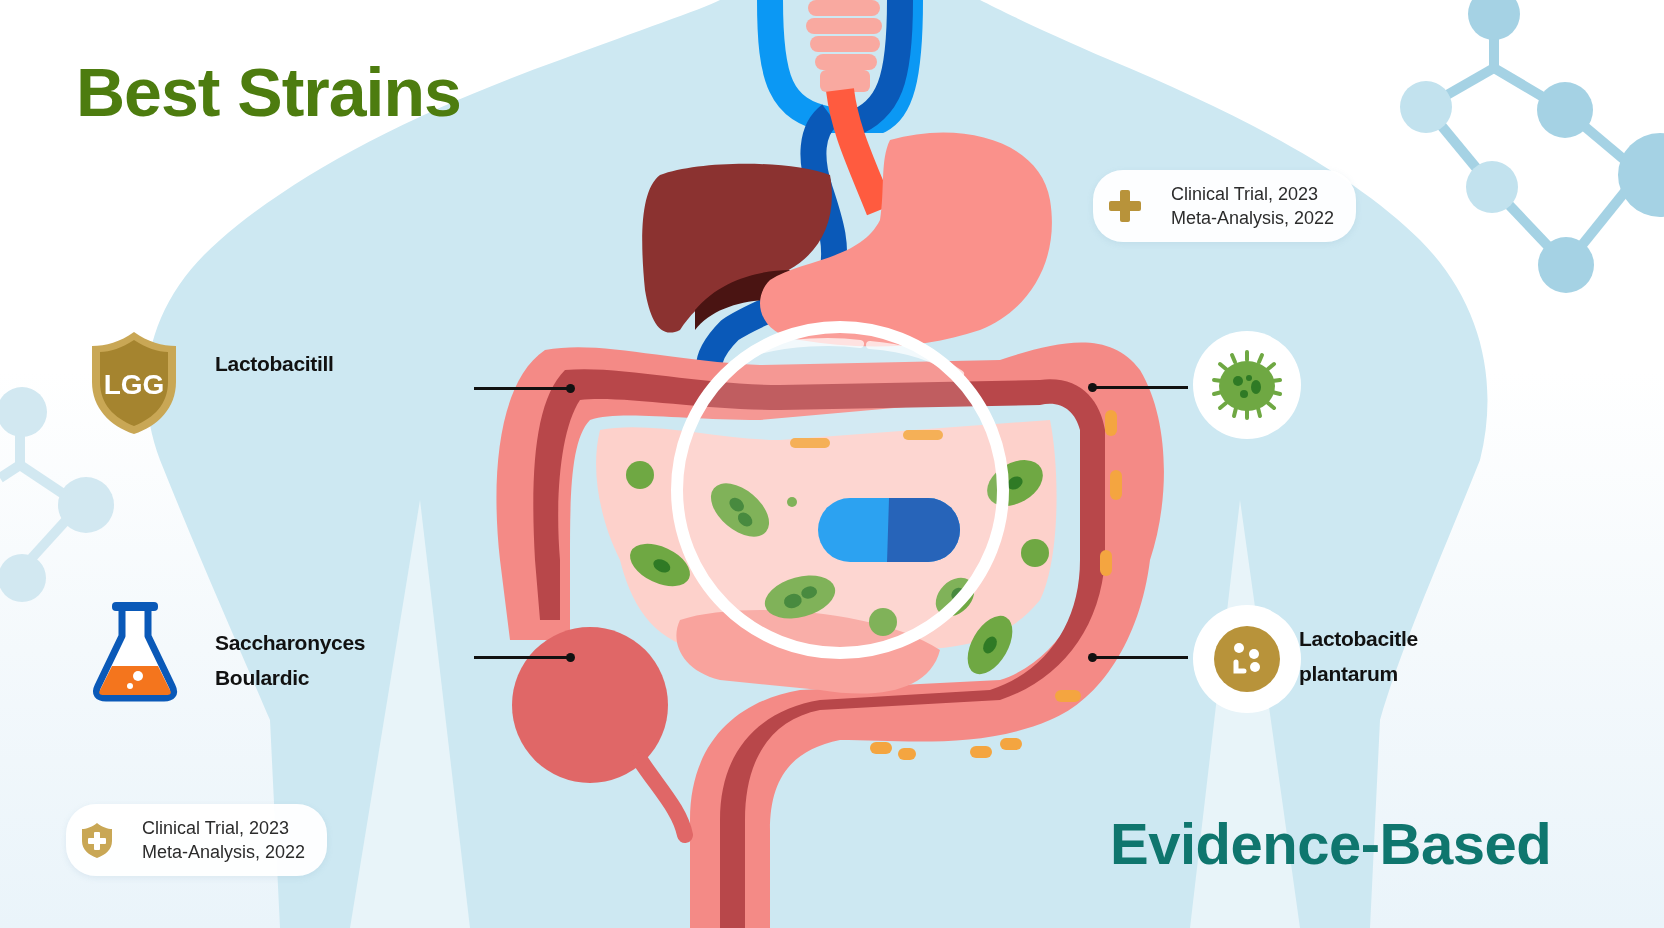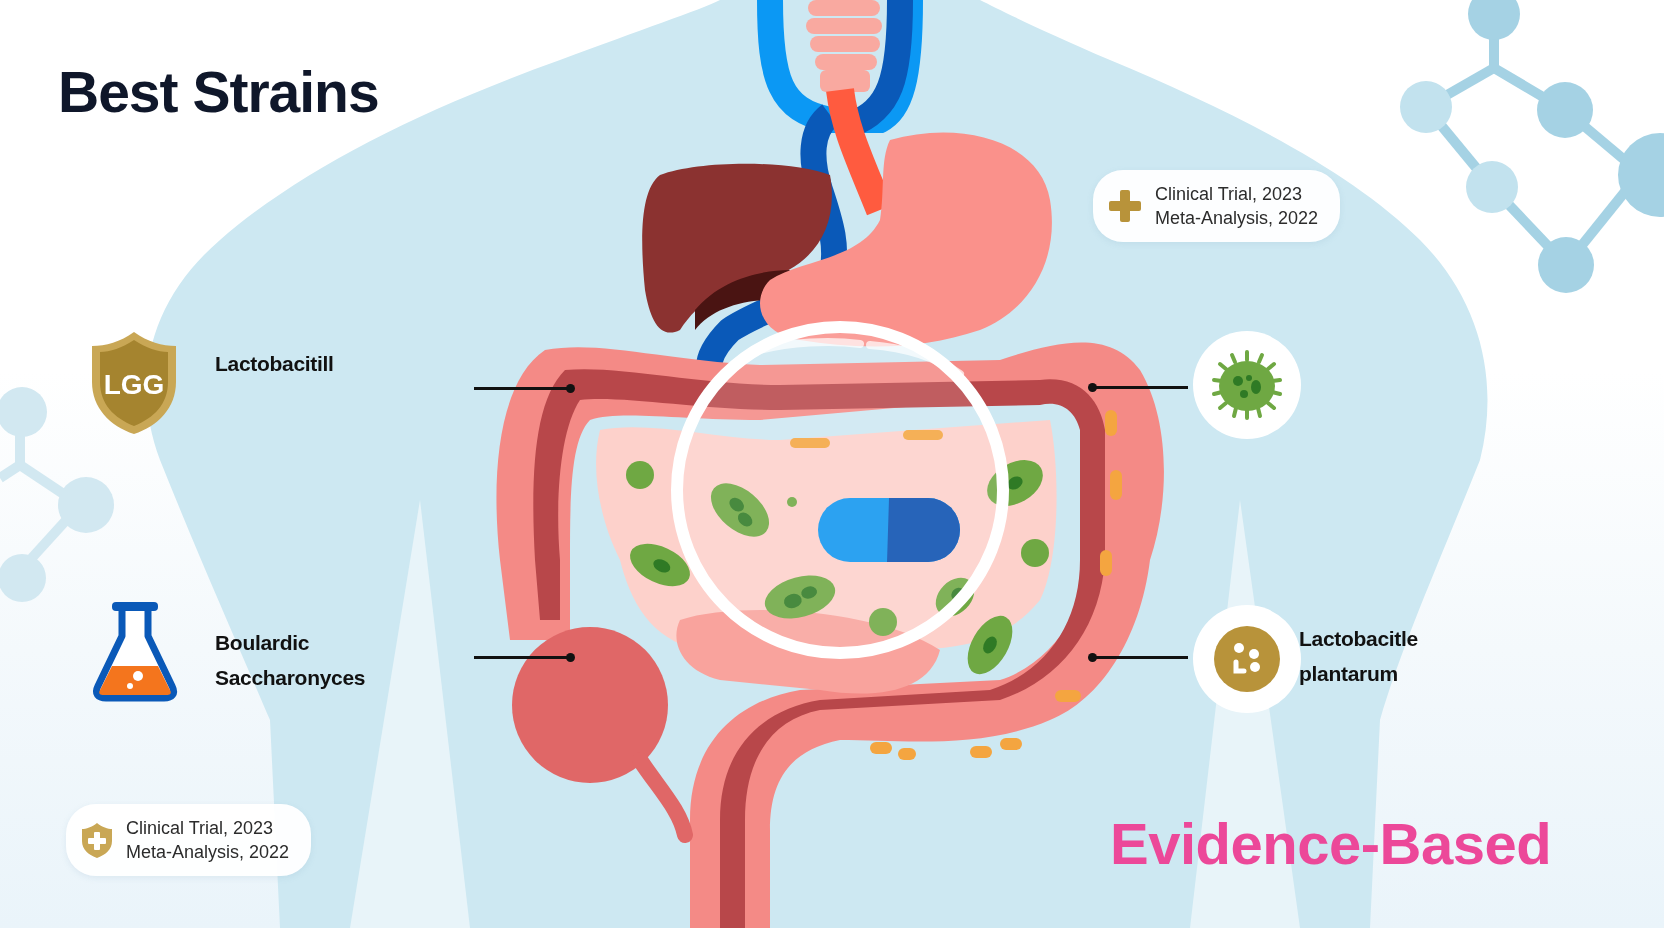--- a/index.html
+++ b/index.html
@@ -8,43 +8,43 @@
       background: #ffffff;
       font-family: "Liberation Sans", "DejaVu Sans", sans-serif;
     }
     .bg-fade {
       position: absolute; inset: 0;
       background: linear-gradient(180deg, #ffffff 0%, #ffffff 40%, #f4f9fc 70%, #eaf4fa 100%);
     }
     .body-silhouette { position: absolute; left: 0; top: 0; width: 1664px; height: 928px; }
     .organs { position: absolute; left: 0; top: 0; width: 1664px; height: 928px; }
     .title {
-      position: absolute; left: 58px; top: 62px;
-      font-weight: 900; font-size: 57px; line-height: 60px; color: #0f172a;
+      position: absolute; left: 76px; top: 62px;
+      font-weight: 900; font-size: 68px; line-height: 60px; color: #4d7c0f;
       letter-spacing: -1px; font-family: "Liberation Sans", "DejaVu Sans", sans-serif;
     }
     .title span { display: block; }
     .strain-label {
       position: absolute; font-weight: 700; font-size: 21px; line-height: 35px; color: #111;
       letter-spacing: -0.3px;
     }
     .strain-label span { display: block; }
     .icon-abs { position: absolute; }
     .leader { position: absolute; height: 3px; background: #111; }
     .leader-dot { position: absolute; width: 9px; height: 9px; border-radius: 50%; background: #111; }
     .evidence-badge {
       position: absolute; background: rgba(255,255,255,0.95); border-radius: 30px;
-      display: flex; align-items: center; gap: 12px; padding: 0 22px 0 14px;
+      display: flex; align-items: center; gap: 28px; padding: 0 22px 0 14px;
       box-shadow: 0 2px 6px rgba(120,160,190,0.15);
     }
     .evidence-badge .txt { font-size: 18px; line-height: 24px; color: #2c2c2c; }
     .evidence-badge .txt span { display: block; }
     .footer-brand {
       position: absolute; left: 1110px; top: 810px;
-      font-weight: 900; font-size: 58px; color: #ec4899; letter-spacing: -0.5px; text-align: center;
+      font-weight: 900; font-size: 58px; color: #0f766e; letter-spacing: -0.5px; text-align: center;
     }
   </style>
 </head>
 <body>
 
 <div class="bg-fade"></div>
 
 <svg class="body-silhouette" viewBox="0 0 1664 928">
   <path d="M280 928 L 270 720 C 240 650 200 560 160 460 C 130 380 150 300 220 240 C 300 170 420 110 560 60 C 640 30 700 10 720 0 L 980 0 C 1000 10 1040 30 1110 60 C 1230 110 1350 170 1420 240 C 1480 300 1500 380 1480 460 C 1440 560 1400 650 1380 720 L 1370 928 Z" fill="#cde8f2"></path>
   <path d="M350 928 L 420 500 L 470 928 Z" fill="#e8f4f9"></path>
@@ -183,22 +183,22 @@
 <div class="leader-dot" style="left:566px; top:384px;"></div>
 
 <svg class="icon-abs" style="left:90px; top:598px;" width="90" height="104" viewBox="0 0 90 104">
   <path d="M32 8 L 32 38 L 8 88 C 4 96 8 100 16 100 L 74 100 C 82 100 86 96 82 88 L 58 38 L 58 8" fill="#ffffff" stroke="#0a59b8" stroke-width="7" stroke-linejoin="round"></path>
   <rect x="22" y="4" width="46" height="9" rx="4" fill="#0a59b8"></rect>
   <path d="M22 68 L 68 68 L 80 92 C 82 96 80 97 76 97 L 14 97 C 10 97 8 96 10 92 Z" fill="#f4751d"></path>
   <circle cx="48" cy="78" r="5" fill="#ffffff"></circle>
   <circle cx="40" cy="88" r="3" fill="#ffffff"></circle>
 </svg>
 <div class="strain-label" style="left:215px; top:625px;">
+  <span>Saccharonyces</span>
   <span>Boulardic</span>
-  <span>Saccharonyces</span>
 </div>
 <div class="leader" style="left:474px; top:656px; width:96px;"></div>
 <div class="leader-dot" style="left:566px; top:653px;"></div>
 
 <div class="leader" style="left:1092px; top:386px; width:96px;"></div>
 <div class="leader-dot" style="left:1088px; top:383px;"></div>
 <svg class="icon-abs" style="left:1192px; top:330px;" width="110" height="110" viewBox="0 0 110 110">
   <circle cx="55" cy="55" r="54" fill="#ffffff"></circle>
   <g stroke="#6fa843" stroke-width="4" stroke-linecap="round">
     <line x1="55" y1="22" x2="55" y2="30"></line>

